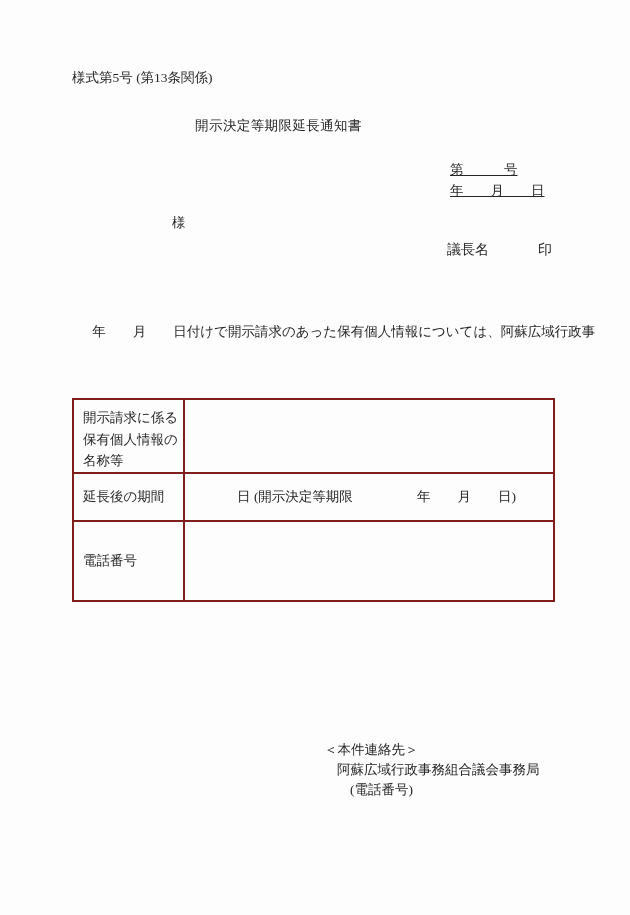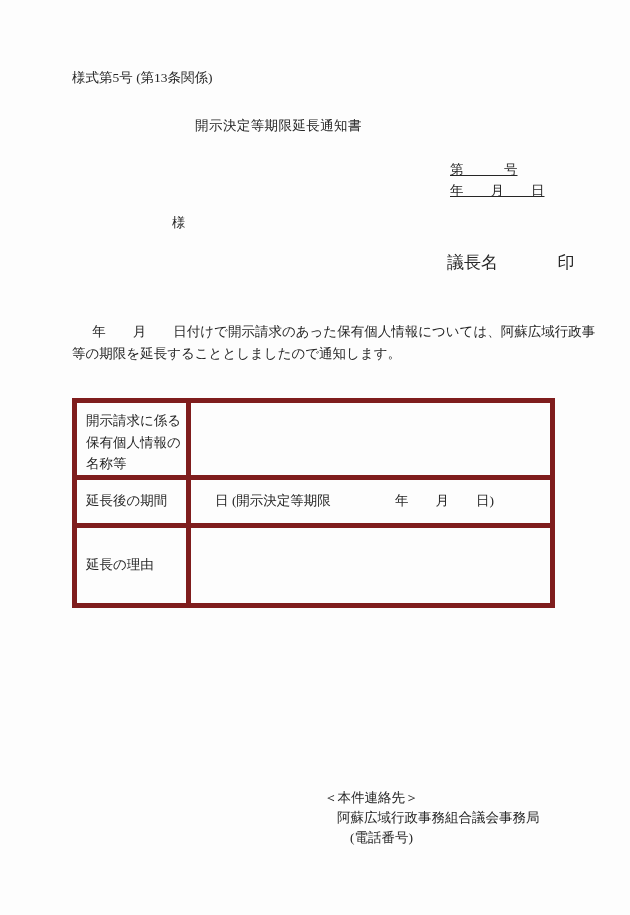--- a/index.html
+++ b/index.html
@@ -63,22 +63,22 @@
   
   .addressee {
     left: 172px;
     top: 216px;
     font-size: 13.5px;
   }
 
   
   .signature {
     left: 447px;
-    top: 254px;
-    font-size: 17px;
+    top: 243px;
+    font-size: 14px;
   }
 
   
   .body-text {
     position: absolute;
     left: 72px;
     top: 321px;
     width: 486px;
     font-size: 13.5px;
     line-height: 21.5px;
@@ -94,51 +94,50 @@
   .tbl {
     position: absolute;
     left: 72px;
     top: 398px;
     width: 483px;
     border-collapse: collapse;
     table-layout: fixed;
     font-size: 13.5px;
   }
   .tbl td {
-    border: 5px solid #7f1d1d;
+    border: 2px solid #7f1d1d;
     padding: 0;
     vertical-align: middle;
   }
   .tbl .lbl {
     width: 100px;
     padding: 0 0 0 9px;
     line-height: 21.5px;
   }
   .tbl .lbl .ln {
     display: block;
     white-space: pre;
   }
   .tbl .val {
-    padding: 0 0 0 24px;
+    padding: 0 0 0 52px;
     white-space: pre;
     margin-top: 44px;
   }
   .row1 { height: 63px; }
   .row1 .lbl { vertical-align: top; padding-top: 7px; }
   .row2 { height: 48px; }
   .row3 { height: 80px; }
 
   
   .contact {
     position: absolute;
     left: 324px;
     top: 740px;
     font-size: 13.5px;
     line-height: 20px;
-    margin-top: 48px;
   }
   .contact .ln {
     display: block;
     white-space: pre;
   }
   .contact .i1 { padding-left: 13px; }
   .contact .i2 { padding-left: 26px; }
 </style>
 </head>
 <body>
@@ -153,39 +152,38 @@
     <span class="row">第            号</span>
     <span class="row">年        月        日</span>
   </div>
 
   <div class="abs addressee">様</div>
 
   <div class="abs signature">議長名              印</div>
 
   <div class="body-text">
     <span class="ln">      年        月        日付けで開示請求のあった保有個人情報については、阿蘇広域行政事</span>
-    <span class="ln">等の期限を延長することとしましたので通知します。</span>
   </div>
 
   <table class="tbl">
     <tbody>
       <tr class="row1">
         <td class="lbl">
           <span class="ln">開示請求に係る</span>
           <span class="ln">保有個人情報の</span>
           <span class="ln">名称等</span>
         </td>
         <td class="val"></td>
       </tr>
       <tr class="row2">
         <td class="lbl">延長後の期間</td>
         <td class="val">日 (開示決定等期限                   年        月        日)</td>
       </tr>
       <tr class="row3">
-        <td class="lbl">延長の理由</td>
+        <td class="lbl">電話番号</td>
         <td class="val"></td>
       </tr>
     </tbody>
   </table>
 
   <div class="contact">
     <span class="ln">＜本件連絡先＞</span>
     <span class="ln i1">阿蘇広域行政事務組合議会事務局</span>
     <span class="ln i2">(電話番号)</span>
   </div>

